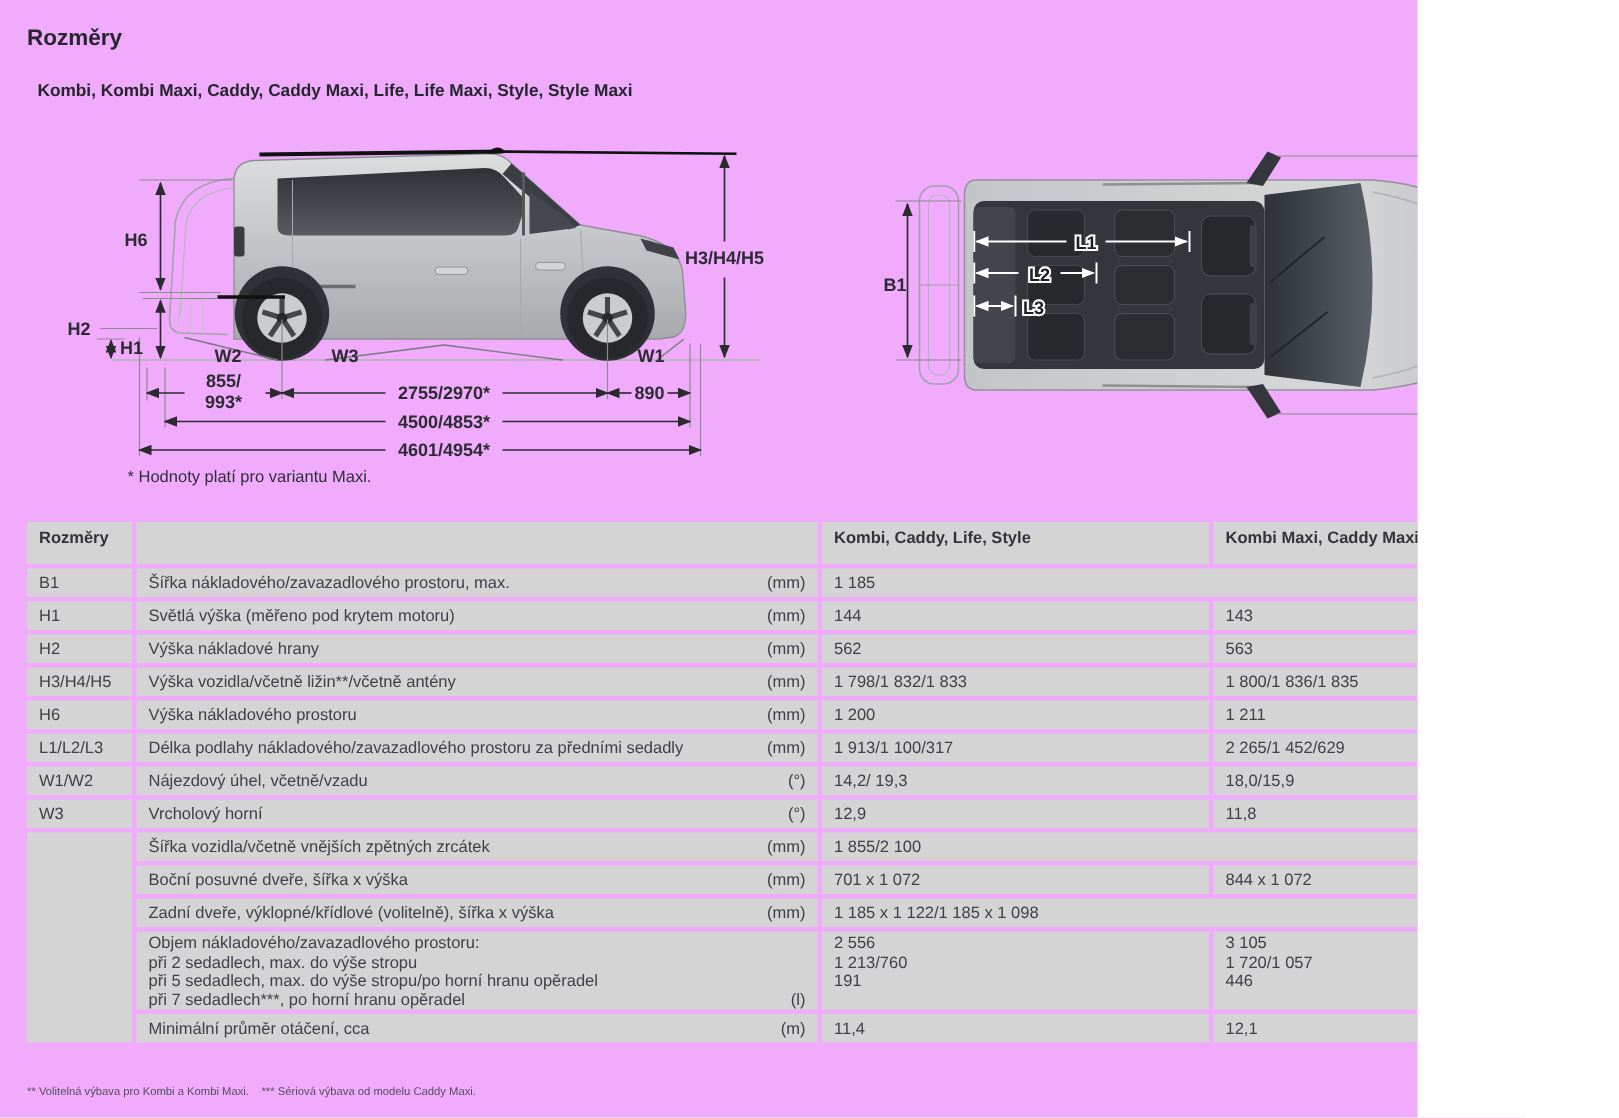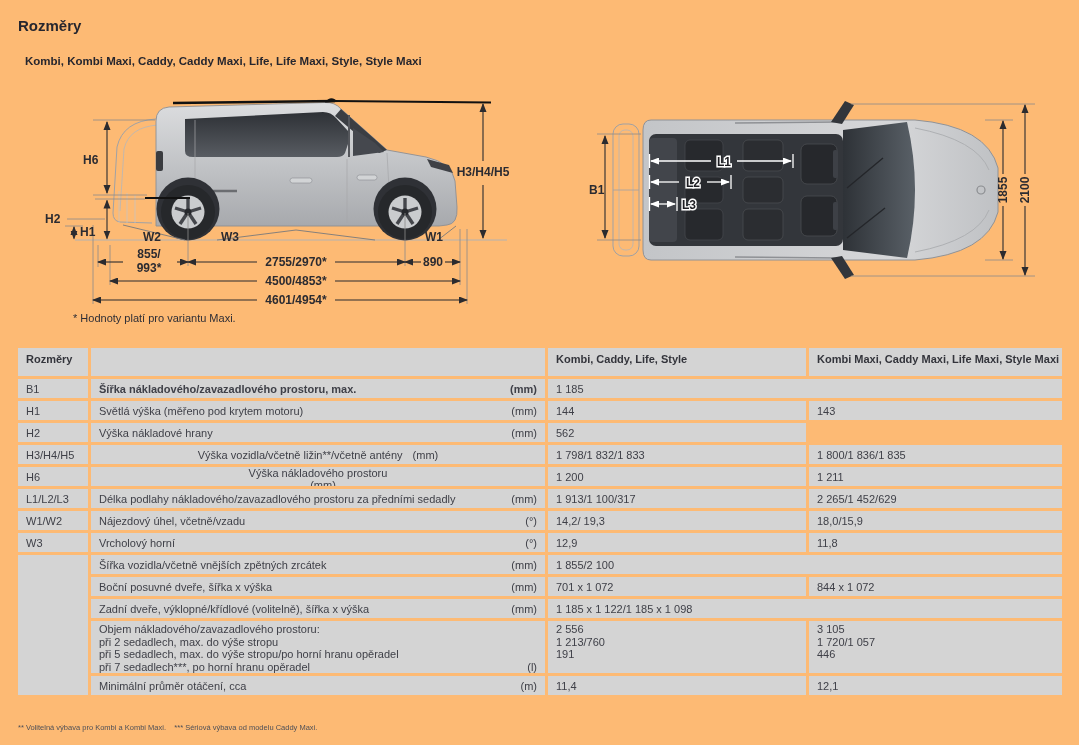--- a/index.html
+++ b/index.html
@@ -1,20 +1,20 @@
 <!DOCTYPE html>
 <html><head>
 <meta charset="utf-8">
 <style>
   html,body{margin:0;padding:0;background:#ffffff;}
-  .page{position:relative;width:1079px;height:745px;background:#fdba74;overflow:hidden;
+  .page{position:relative;width:945px;height:745px;background:#f0abfc;overflow:hidden;
         font-family:"Liberation Sans", sans-serif;color:#2b2b33;}
   .title{position:absolute;left:18px;top:17px;font-size:15px;font-weight:bold;color:#26262e;}
   .subtitle{position:absolute;left:25px;top:55px;font-size:11.5px;font-weight:bold;color:#26262e;}
-  .maxi-note{position:absolute;left:73px;top:312px;font-size:11px;color:#2e2e36;}
+  .maxi-note{position:absolute;left:85px;top:312px;font-size:11px;color:#2e2e36;}
   svg text{font-family:"Liberation Sans", sans-serif;}
   .dim{font-size:12px;font-weight:bold;fill:#2b2b31;}
   .dimw{font-size:12px;font-weight:bold;fill:#1d1d22;stroke:#ffffff;stroke-width:2.8px;paint-order:stroke;}
   .dim-table{position:absolute;left:18px;top:348px;width:1044px;display:grid;
              grid-template-columns:70px 454px 258px 253px;
              grid-template-rows:28px repeat(11,19px) 52px 19px;gap:3px;}
   .cell{background:#d4d4d4;display:flex;align-items:center;padding:0 8px;
         font-size:11px;color:#3f4048;overflow:hidden;white-space:nowrap;}
   .cell.head{font-weight:bold;align-items:flex-start;padding-top:5px;color:#33343b;}
   .cell.desc{justify-content:space-between;}
@@ -275,47 +275,48 @@
     <text class="dim" x="418" y="106" text-anchor="middle" transform="rotate(-90 418 102)">1855</text>
     <text class="dim" x="440" y="106" text-anchor="middle" transform="rotate(-90 440 102)">2100</text>
   </svg>
 
   <div class="dim-table" id="dim-table">
       <div class="cell head" style="grid-area: 1 / 1;">Rozměry</div>
       <div class="cell head" style="grid-area: 1 / 2;"></div>
       <div class="cell head" style="grid-area: 1 / 4;">Kombi Maxi, Caddy Maxi, Life Maxi, Style Maxi</div>
       <div class="cell head" style="grid-area: 1 / 3;">Kombi, Caddy, Life, Style</div>
       <div class="cell" style="grid-area: 2 / 1;">B1</div>
-      <div class="cell desc" style="grid-area: 2 / 2; font-weight: bold;">
+      <div class="cell desc" style="grid-area: 2 / 2;">
         <span>Šířka nákladového/zavazadlového prostoru, max.</span>
         <span class="unit">(mm)</span>
       </div>
       <div class="cell" style="grid-area: 2 / 3 / auto / 5;">1 185</div>
       <div class="cell" style="grid-area: 3 / 1;">H1</div>
       <div class="cell desc" style="grid-area: 3 / 2;">
         <span>Světlá výška (měřeno pod krytem motoru)</span>
         <span class="unit">(mm)</span>
       </div>
       <div class="cell" style="grid-area: 3 / 3;">144</div>
       <div class="cell" style="grid-area: 3 / 4;">143</div>
       <div class="cell" style="grid-area: 4 / 1;">H2</div>
       <div class="cell desc" style="grid-area: 4 / 2;">
         <span>Výška nákladové hrany</span>
         <span class="unit">(mm)</span>
       </div>
       <div class="cell" style="grid-area: 4 / 3;">562</div>
+      <div class="cell" style="grid-area: 4 / 4;">563</div>
       <div class="cell" style="grid-area: 5 / 1;">H3/H4/H5</div>
-      <div class="cell desc" style="grid-area: 5 / 2; justify-content: center;">
+      <div class="cell desc" style="grid-area: 5 / 2;">
         <span>Výška vozidla/včetně ližin**/včetně antény</span>
         <span class="unit">(mm)</span>
       </div>
       <div class="cell" style="grid-area: 5 / 3;">1 798/1 832/1 833</div>
       <div class="cell" style="grid-area: 5 / 4;">1 800/1 836/1 835</div>
       <div class="cell" style="grid-area: 6 / 1;">H6</div>
-      <div class="cell desc" style="grid-area: 6 / 2; flex-direction: column;">
+      <div class="cell desc" style="grid-area: 6 / 2;">
         <span>Výška nákladového prostoru</span>
         <span class="unit">(mm)</span>
       </div>
       <div class="cell" style="grid-area: 6 / 3;">1 200</div>
       <div class="cell" style="grid-area: 6 / 4;">1 211</div>
       <div class="cell" style="grid-area: 7 / 1;">L1/L2/L3</div>
       <div class="cell desc" style="grid-area: 7 / 2;">
         <span>Délka podlahy nákladového/zavazadlového prostoru za předními sedadly</span>
         <span class="unit">(mm)</span>
       </div>

